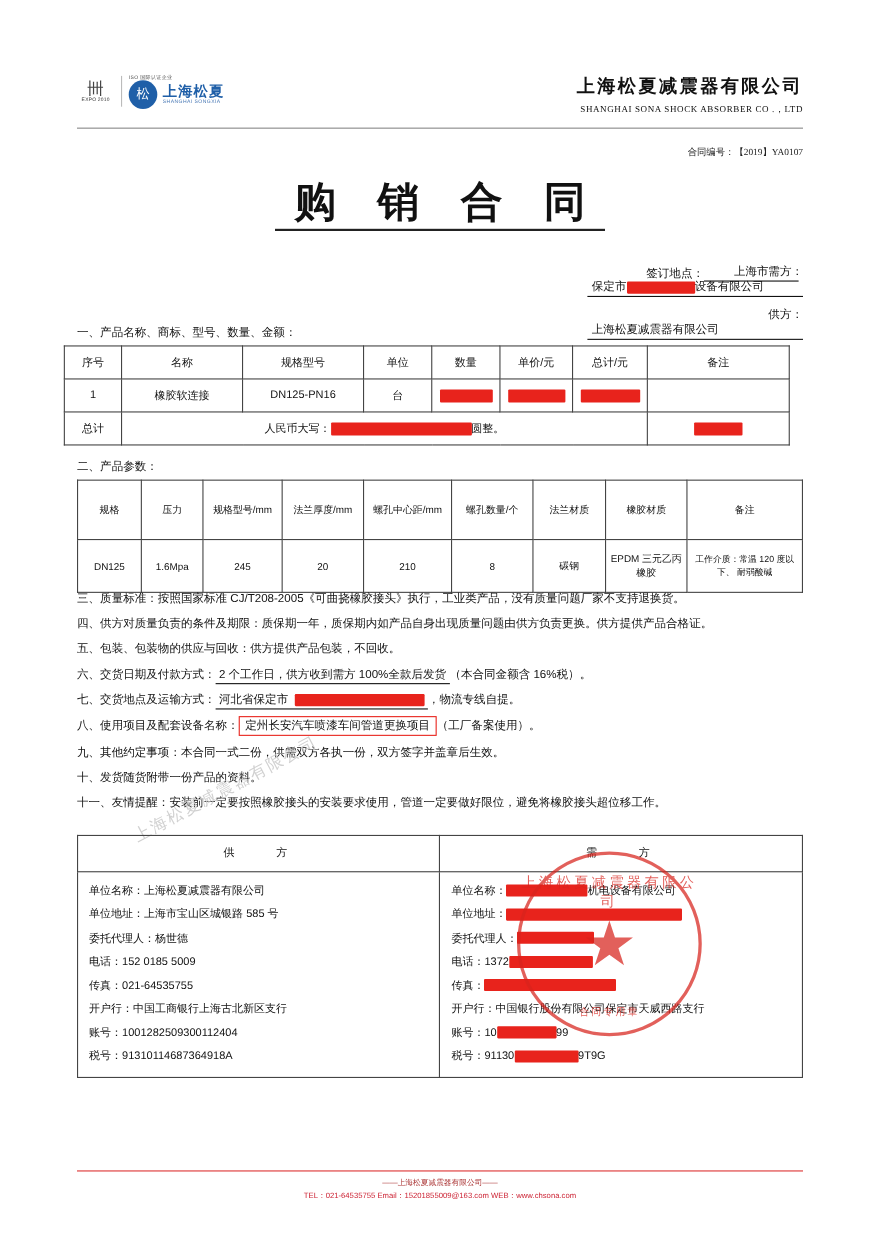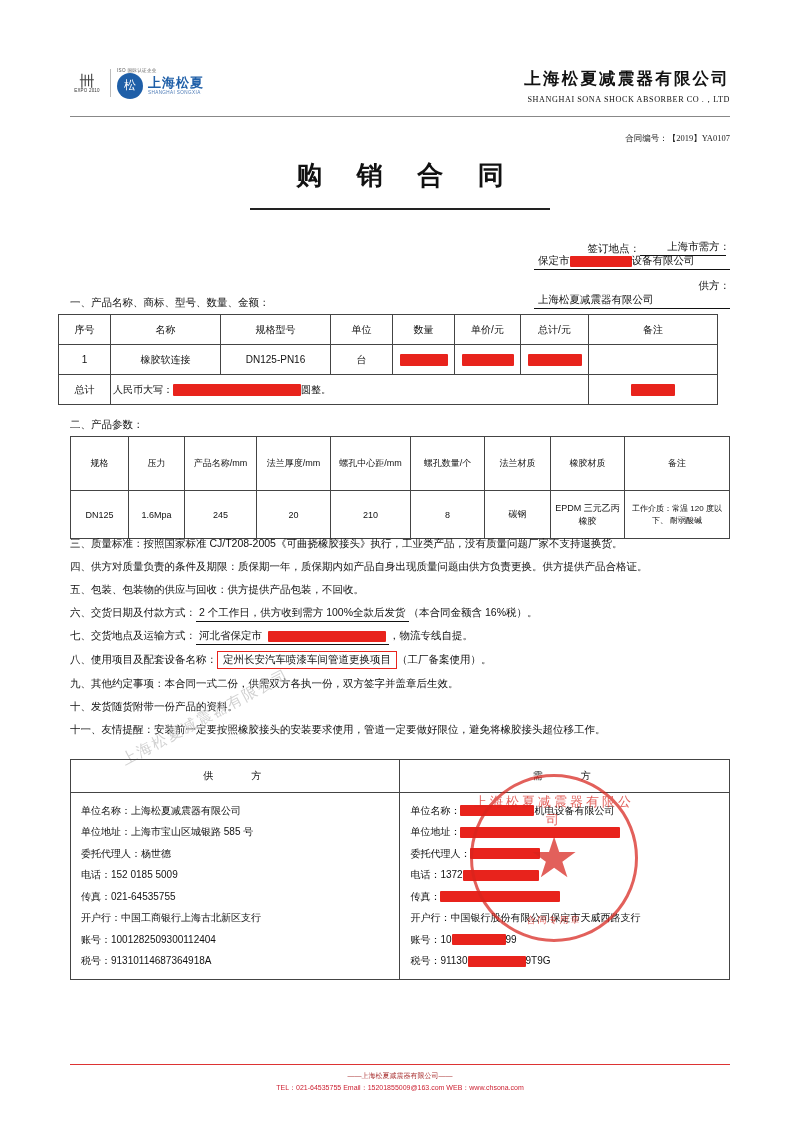--- a/index.html
+++ b/index.html
@@ -63,21 +63,21 @@
 
   
   .contract-no {
     position: absolute; right: 30px; top: 115px;
     font-size: 8.5px; color: #222; font-family: "Liberation Serif", serif;
   }
   .doc-title {
     position: absolute; left: 0; top: 140px; width: 720px;
     text-align: center;
     font-family: "Liberation Serif", serif;
-    font-size: 26px; font-weight: bold; letter-spacing: 14px;
+    font-size: 38px; font-weight: bold; letter-spacing: 14px;
     color: #111; text-indent: 14px;
   }
   .title-rule {
     position: absolute; left: 210px; top: 190px; width: 300px; height: 2px;
     background: #222;
   }
 
   
   .parties { position: absolute; left: 30px; top: 222px; width: 660px; font-size: 10.5px; color: #111; }
   .party-row { display: flex; align-items: flex-end; margin-bottom: 9px; flex-direction: column; }
@@ -228,38 +228,38 @@
           <td>橡胶软连接</td>
           <td>DN125-PN16</td>
           <td>台</td>
           <td><span class="redact" style="width:48px;height:12px;"></span></td>
           <td><span class="redact" style="width:52px;height:12px;"></span></td>
           <td><span class="redact" style="width:54px;height:12px;"></span></td>
           <td></td>
         </tr>
         <tr>
           <td>总计</td>
-          <td colspan="6" style="text-align:left;">
+          <td colspan="6" style="text-align:center;">
             <span>人民币大写：</span><span class="redact" style="width:128px;height:12px;"></span><span>圆整。</span>
           </td>
           <td><span class="redact" style="width:44px;height:12px;"></span></td>
         </tr>
       </tbody>
         </table>
     </div>
 
     <div class="sec" style="top:398px;">二、产品参数：</div>
 
     <div style="position:absolute;left:30px;top:418px;">
       <table class="tbl tbl2">
         <tbody>
             <tr>
           <th style="width:58px;height:54px;">规格</th>
           <th style="width:56px;">压力</th>
-          <th style="width:72px;">产品名称/mm</th>
+          <th style="width:72px;">规格型号/mm</th>
           <th style="width:74px;">法兰厚度/mm</th>
           <th style="width:80px;">螺孔中心距/mm</th>
           <th style="width:74px;">螺孔数量/个</th>
           <th style="width:66px;">法兰材质</th>
           <th style="width:74px;">橡胶材质</th>
           <th>备注</th>
         </tr>
         <tr>
           <td style="height:48px;">DN125</td>
           <td>1.6Mpa</td>

